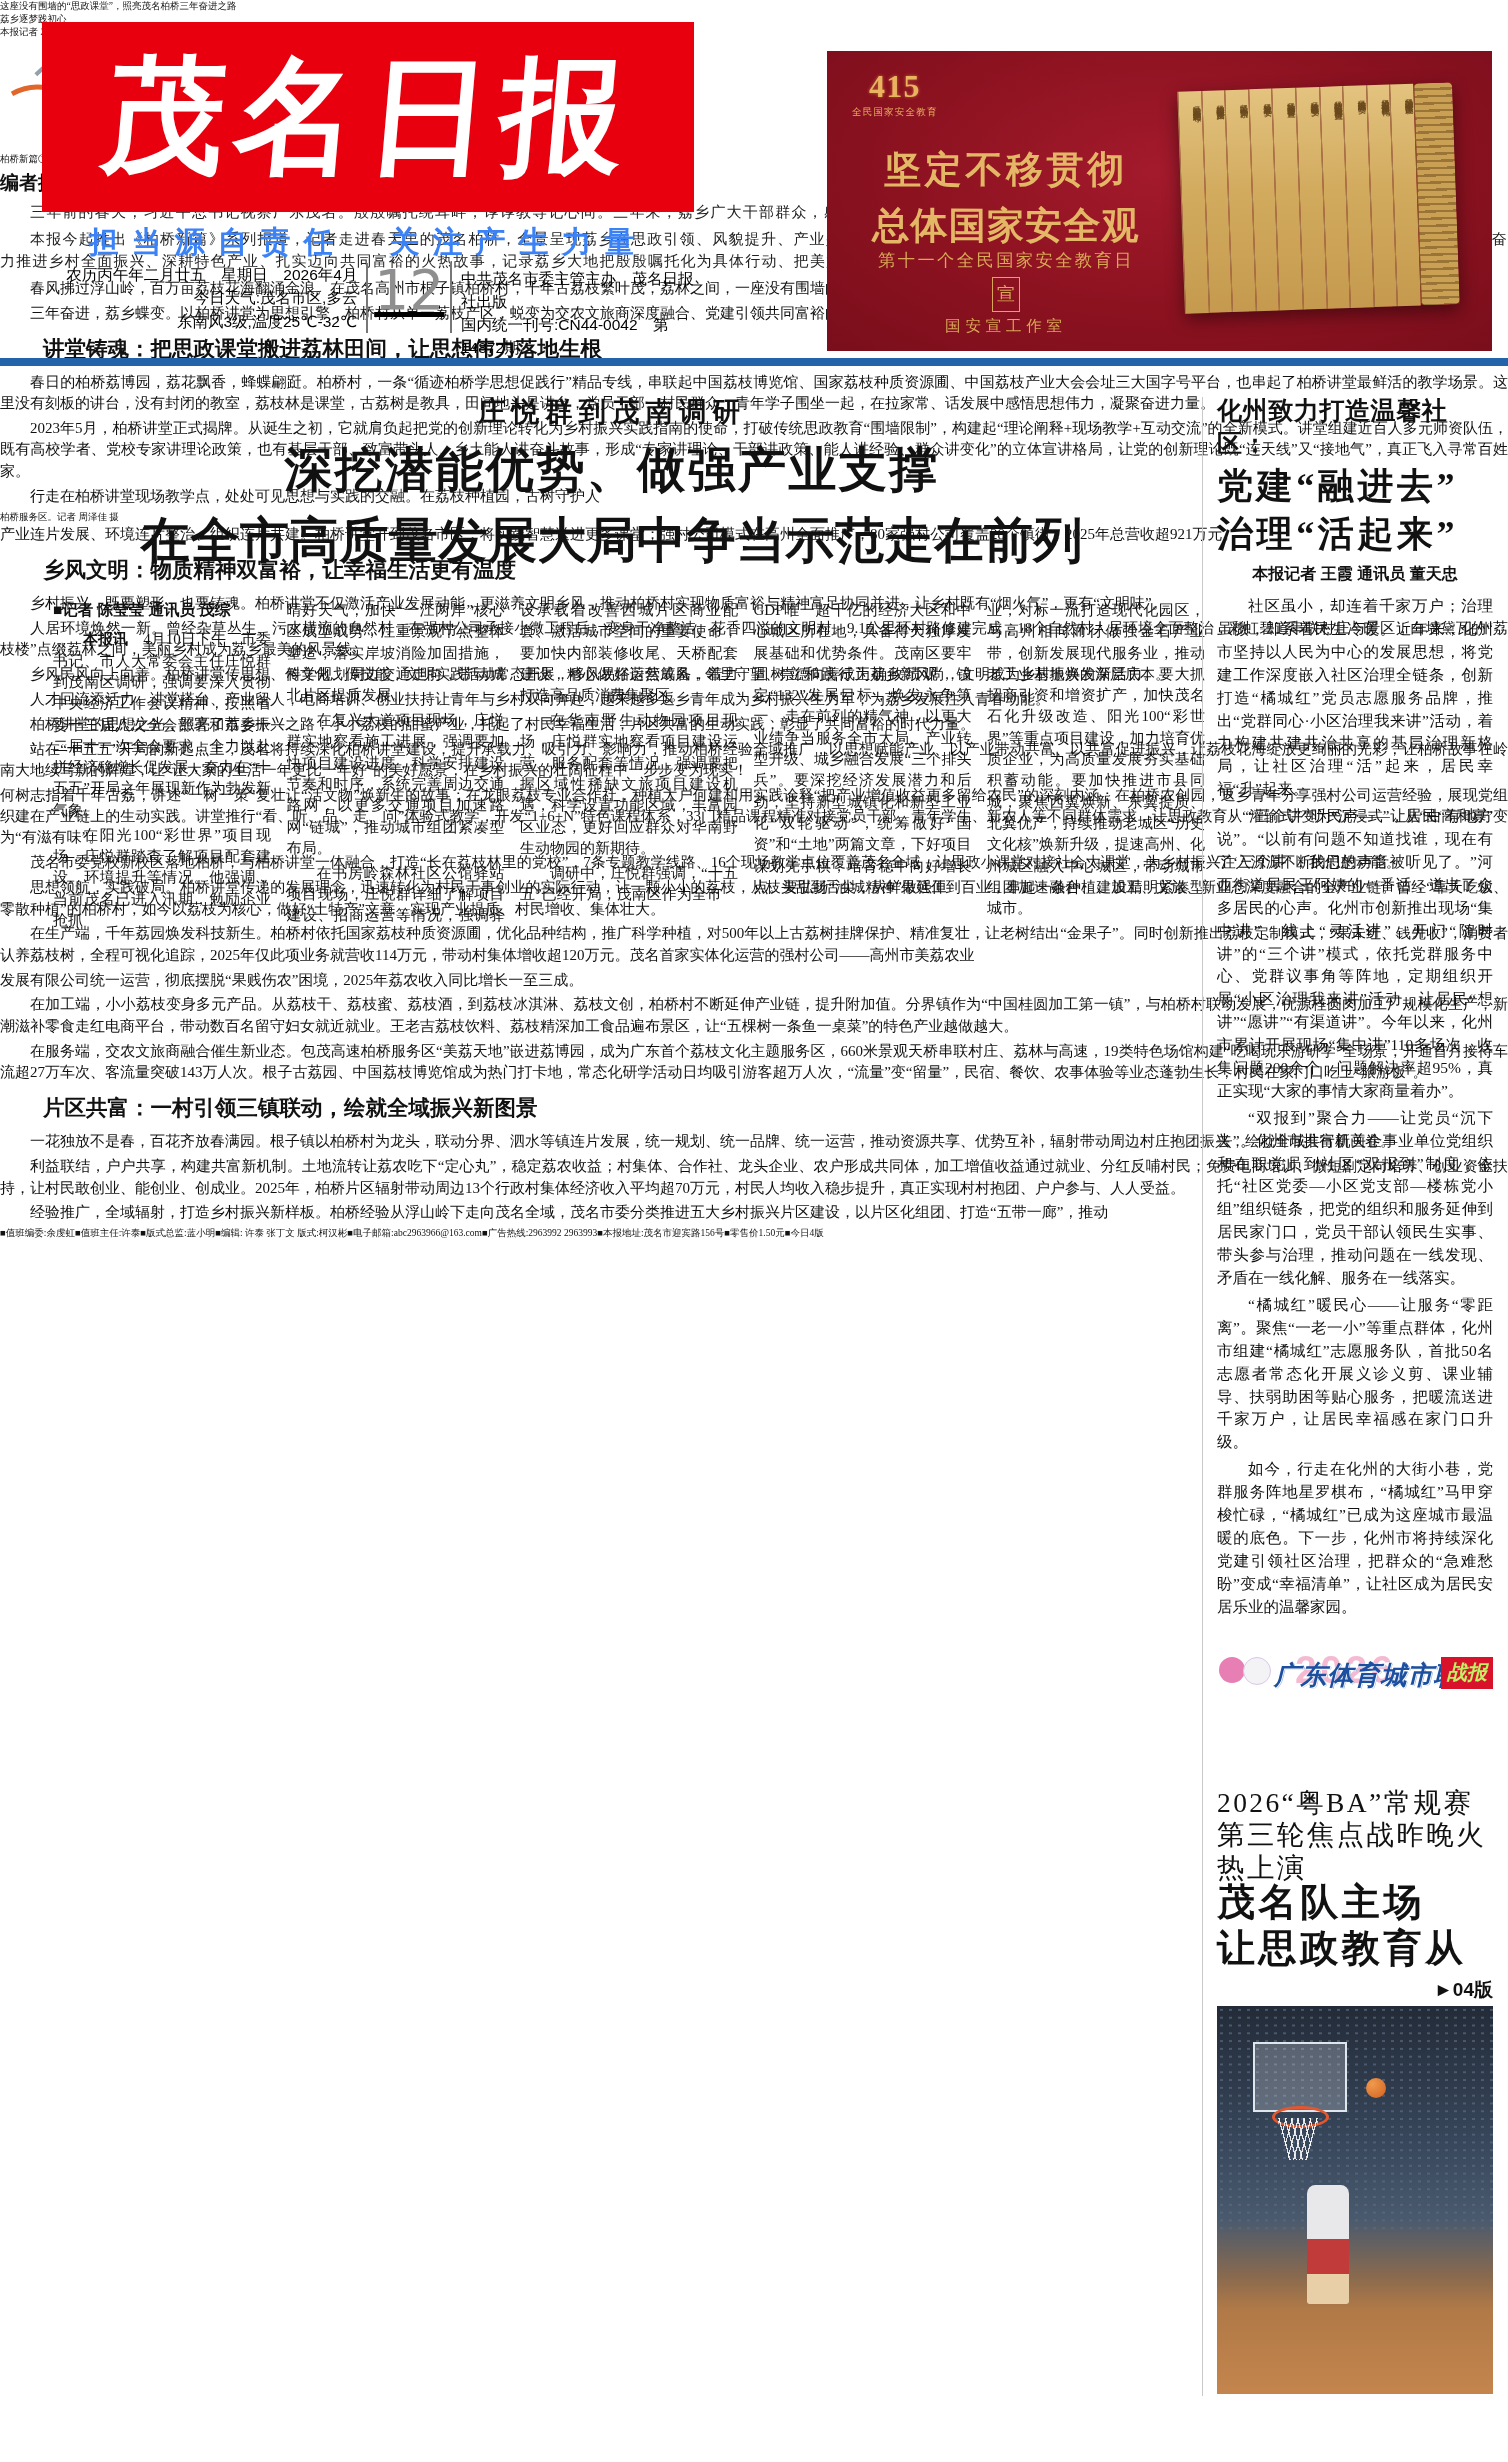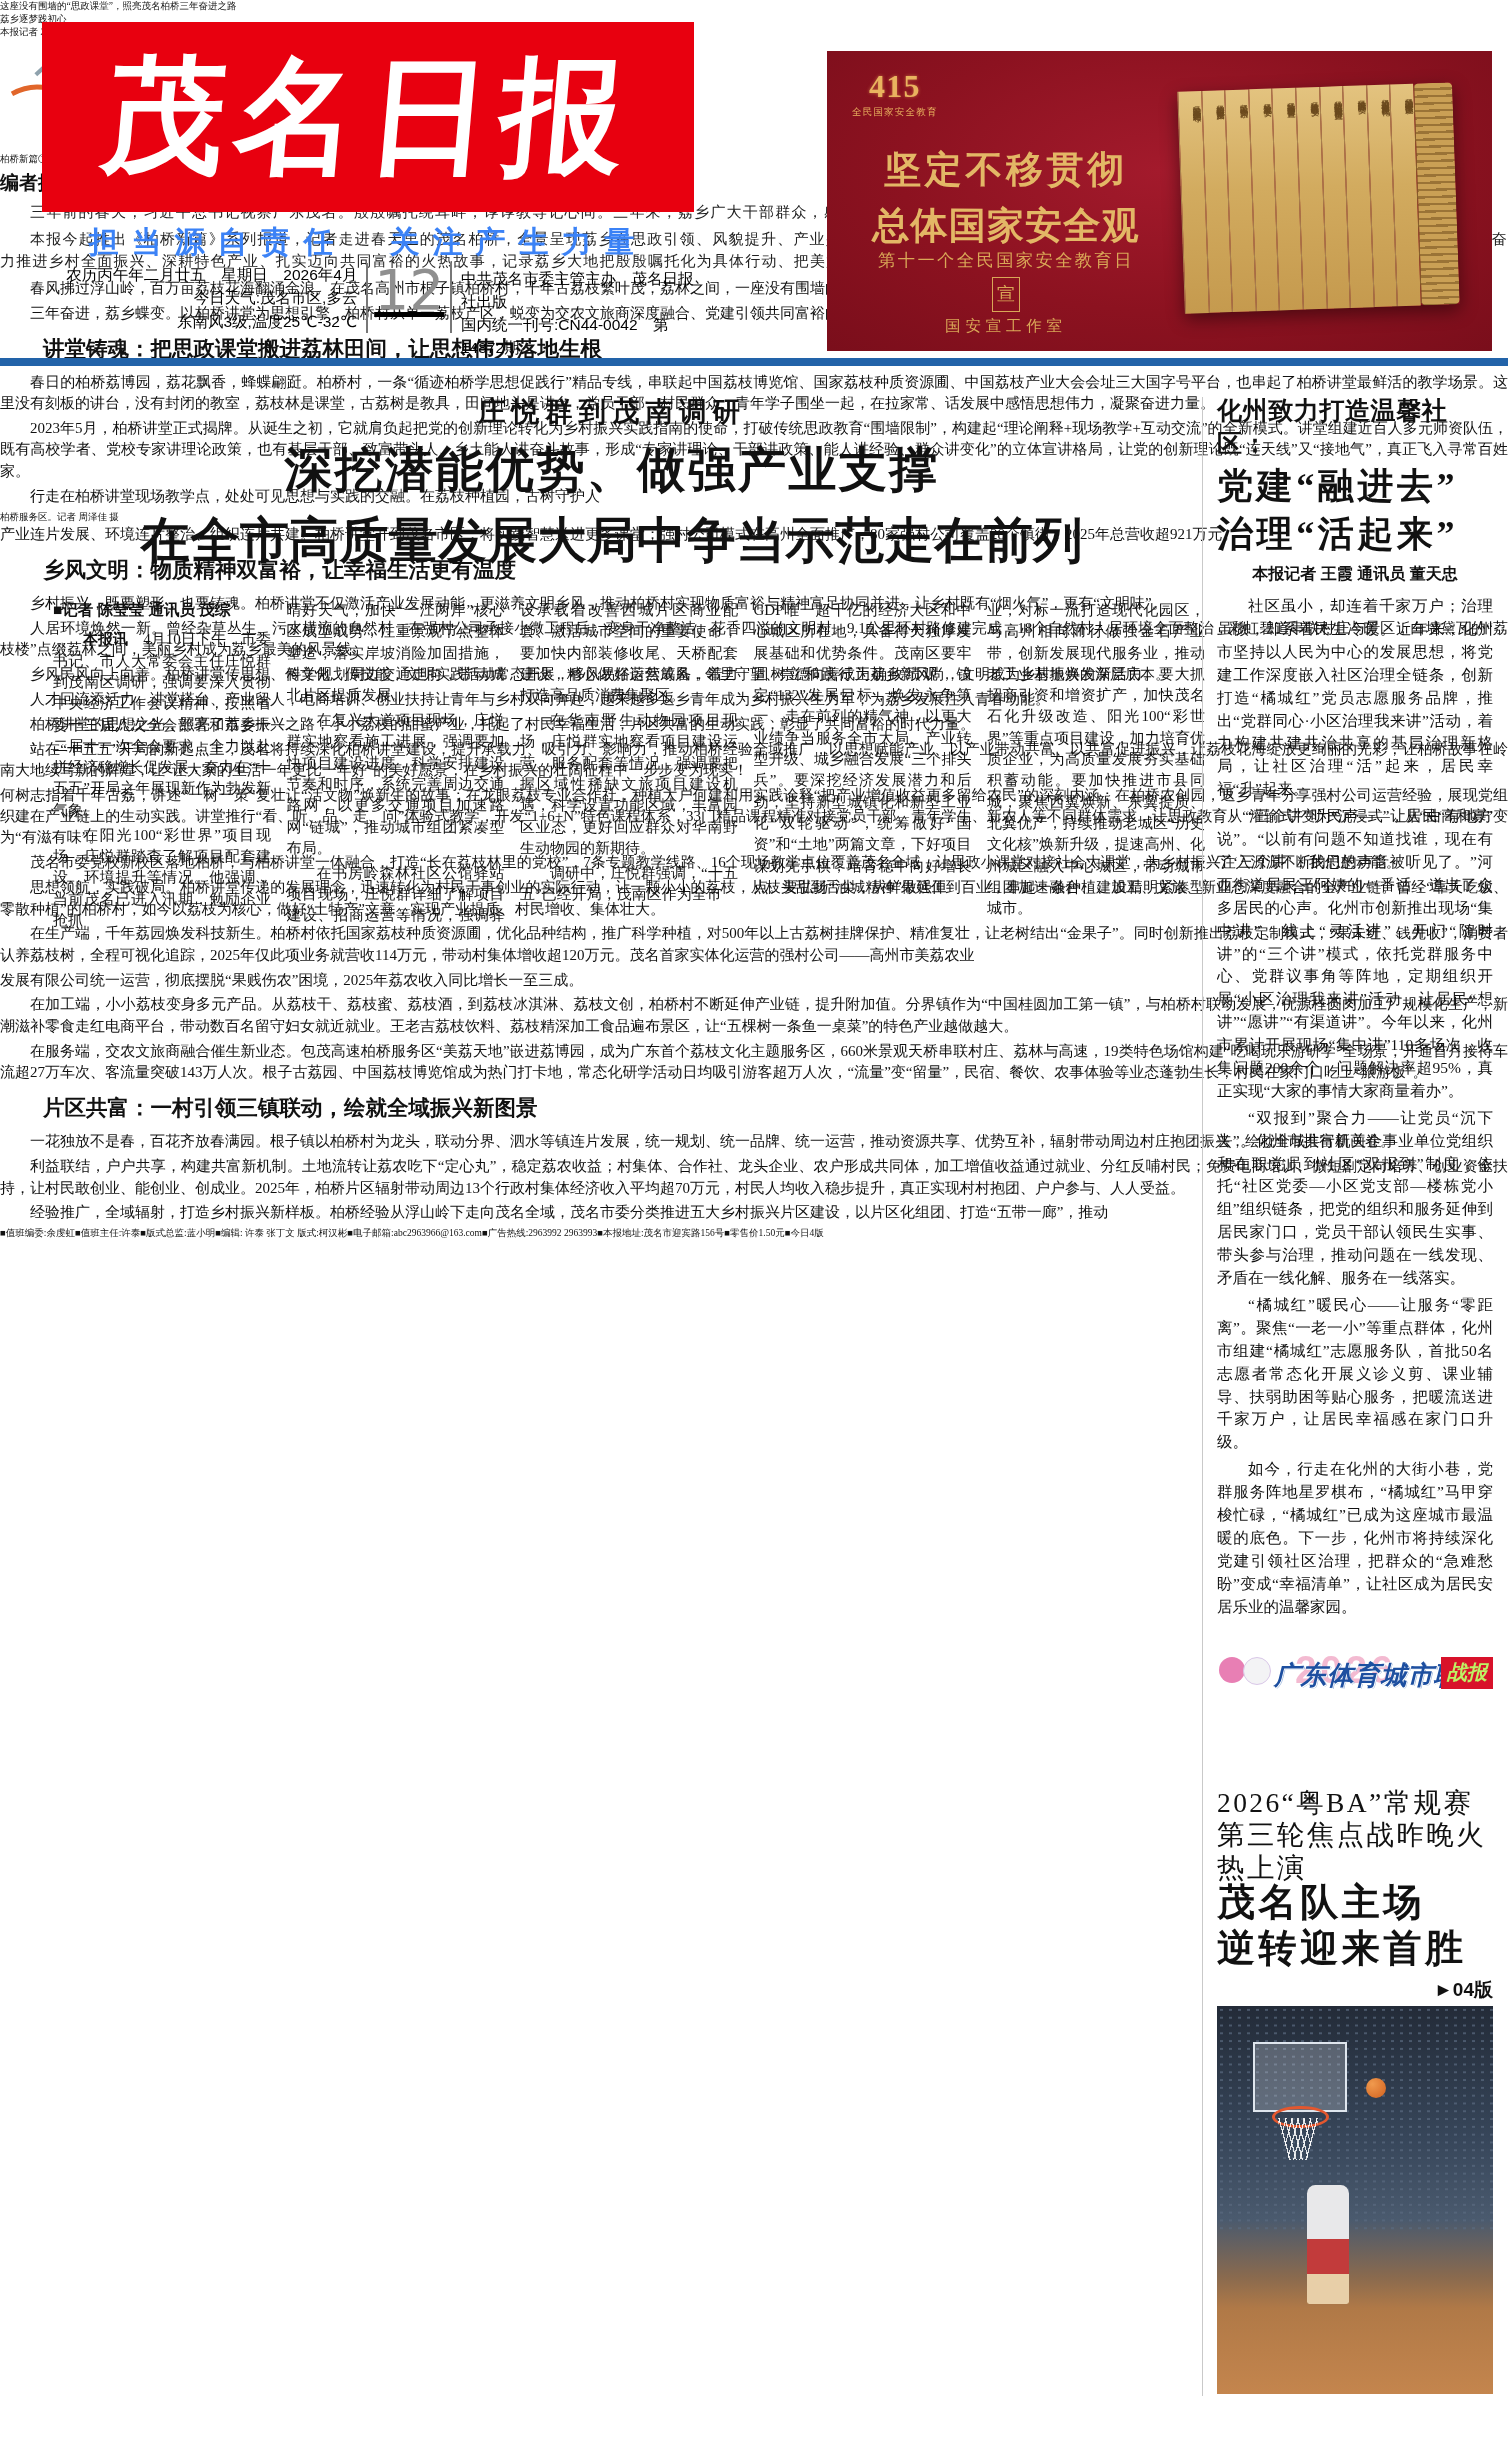--- a/index.html
+++ b/index.html
@@ -276,21 +276,21 @@
   <div class="sp-banner">
     <div class="sp-year">2026</div>
     <div class="sp-mascot m1"></div>
     <div class="sp-mascot m2"></div>
     <div class="sp-title">广东体育城市联赛</div>
     <div class="sp-tag">战报</div>
   </div>
   <div class="sp-kicker">2026“粤BA”常规赛第三轮焦点战昨晚火热上演</div>
   <div class="sp-h">
     <div>茂名队主场</div>
-    <div>逆转迎来首胜</div>
+    <div>让思政教育从</div>
   </div>
   <div class="sp-ref">►04版</div>
   <div class="bb">
     <div class="bb-crowd"></div>
     <div class="bb-board"></div>
     <div class="bb-rim"></div>
     <div class="bb-net"></div>
     <div class="bb-ball"></div>
     <div class="player p1"></div>
     <div class="player p2"></div>

